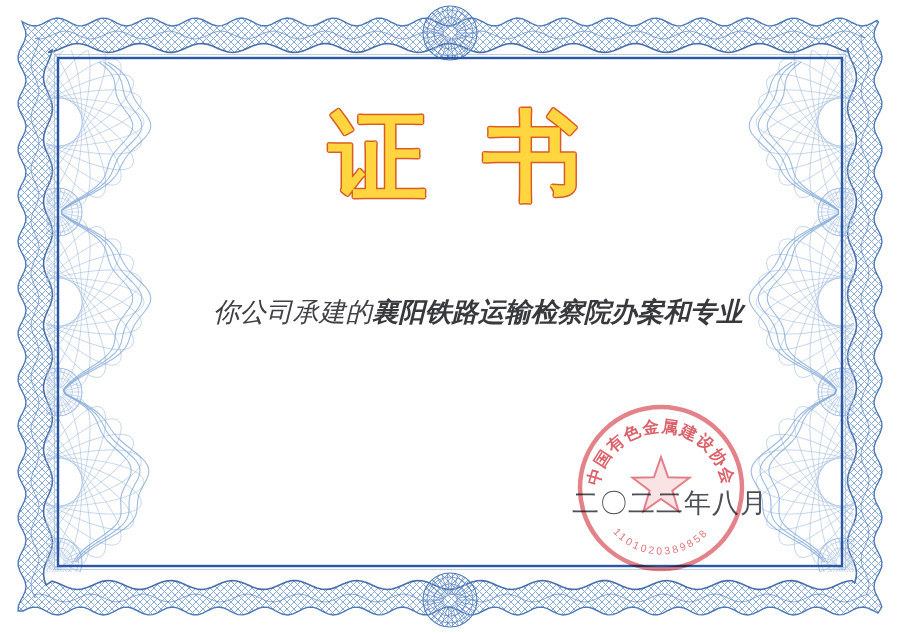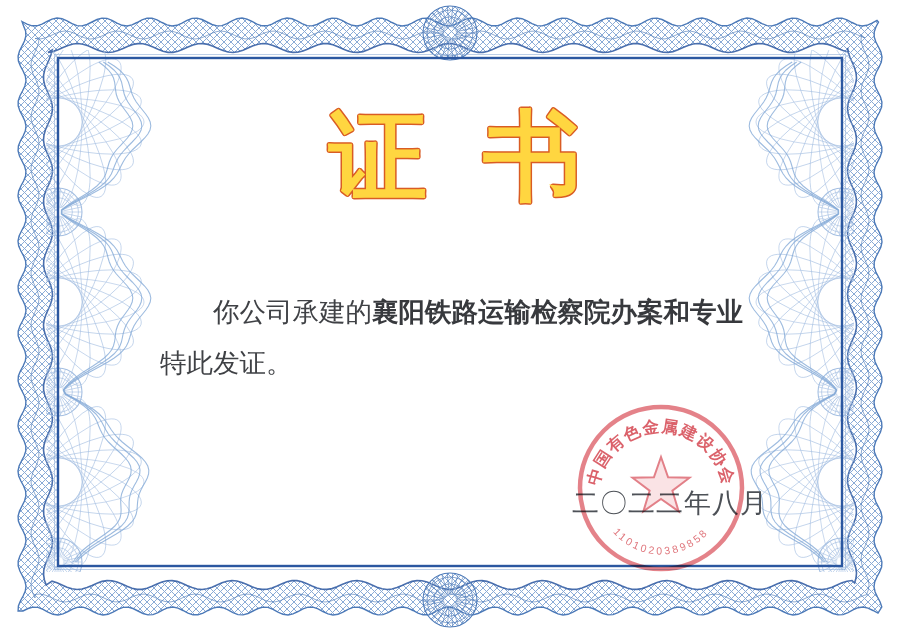--- a/index.html
+++ b/index.html
@@ -7,21 +7,21 @@
         font-family:"Liberation Sans",sans-serif;}
   #border-svg{position:absolute;left:0;top:0;width:900px;height:633px;z-index:1;}
   .title-svg{position:absolute;left:0;top:88px;width:900px;height:130px;z-index:2;}
   .title-svg text{font-family:"DejaVu Serif",serif;font-weight:bold;font-size:98px;
         paint-order:stroke fill;stroke-linejoin:round;}
   .recipient{position:absolute;left:160px;top:234px;width:640px;font-size:26px;
         color:#3f4145;letter-spacing:0.6px;z-index:2;}
   .body-block{position:absolute;left:160px;top:287px;width:640px;z-index:2;
         font-size:26.5px;line-height:51px;color:#3f4145;}
   .body-line{white-space:nowrap;}
-  .body-line.indent{text-indent:2em;}
+  .body-line.indent{text-indent:2em;font-style:italic;}
   .body-line b{font-weight:700;color:#37393d;}
   .issue-date{position:absolute;left:572px;top:485px;width:200px;text-align:left;
         font-size:27px;letter-spacing:1px;color:#4d5157;z-index:3;}
   .seal-svg{position:absolute;left:573px;top:400px;width:176px;height:176px;z-index:4;
         mix-blend-mode:multiply;opacity:0.92;}
   .seal-svg .seal-arc-text{font-size:16.5px;letter-spacing:1.5px;fill:#d8545e;
         font-weight:bold;}
   .seal-svg .seal-serial-text{font-size:10.5px;letter-spacing:2.6px;fill:#dd6b72;}
 </style>
 </head>
@@ -411,23 +411,20 @@
   <svg class="title-svg" viewBox="0 0 900 130">
     <text x="378" y="102" text-anchor="middle" fill="#ffd640" stroke="#d95c24" stroke-width="3">证</text>
     <text x="532" y="102" text-anchor="middle" fill="#ffd640" stroke="#d95c24" stroke-width="3">书</text>
   </svg>
 
 
   <div class="body-block">
     <div class="body-line indent">
       <span>你公司承建的</span><b>襄阳铁路运输检察院办案和专业</b><span></span>
     </div>
-    <div class="body-line">
-      <span></span><b></b><span>特此发证。</span>
-    </div>
   </div>
 
   <div class="issue-date">二〇二二年八月</div>
 
   <svg class="seal-svg" viewBox="0 0 176 176">
     <defs>
       <path id="sealTextArc" d="M 25,95 A 63,63 0 1 1 151,95" fill="none"></path>
       <path id="sealSerialArc" d="M 34,124 A 63,63 0 0 0 142,124" fill="none"></path>
     </defs>
     <circle cx="88" cy="88" r="81" fill="none" stroke="#dd5f68" stroke-width="4.5" opacity="0.85"></circle>

